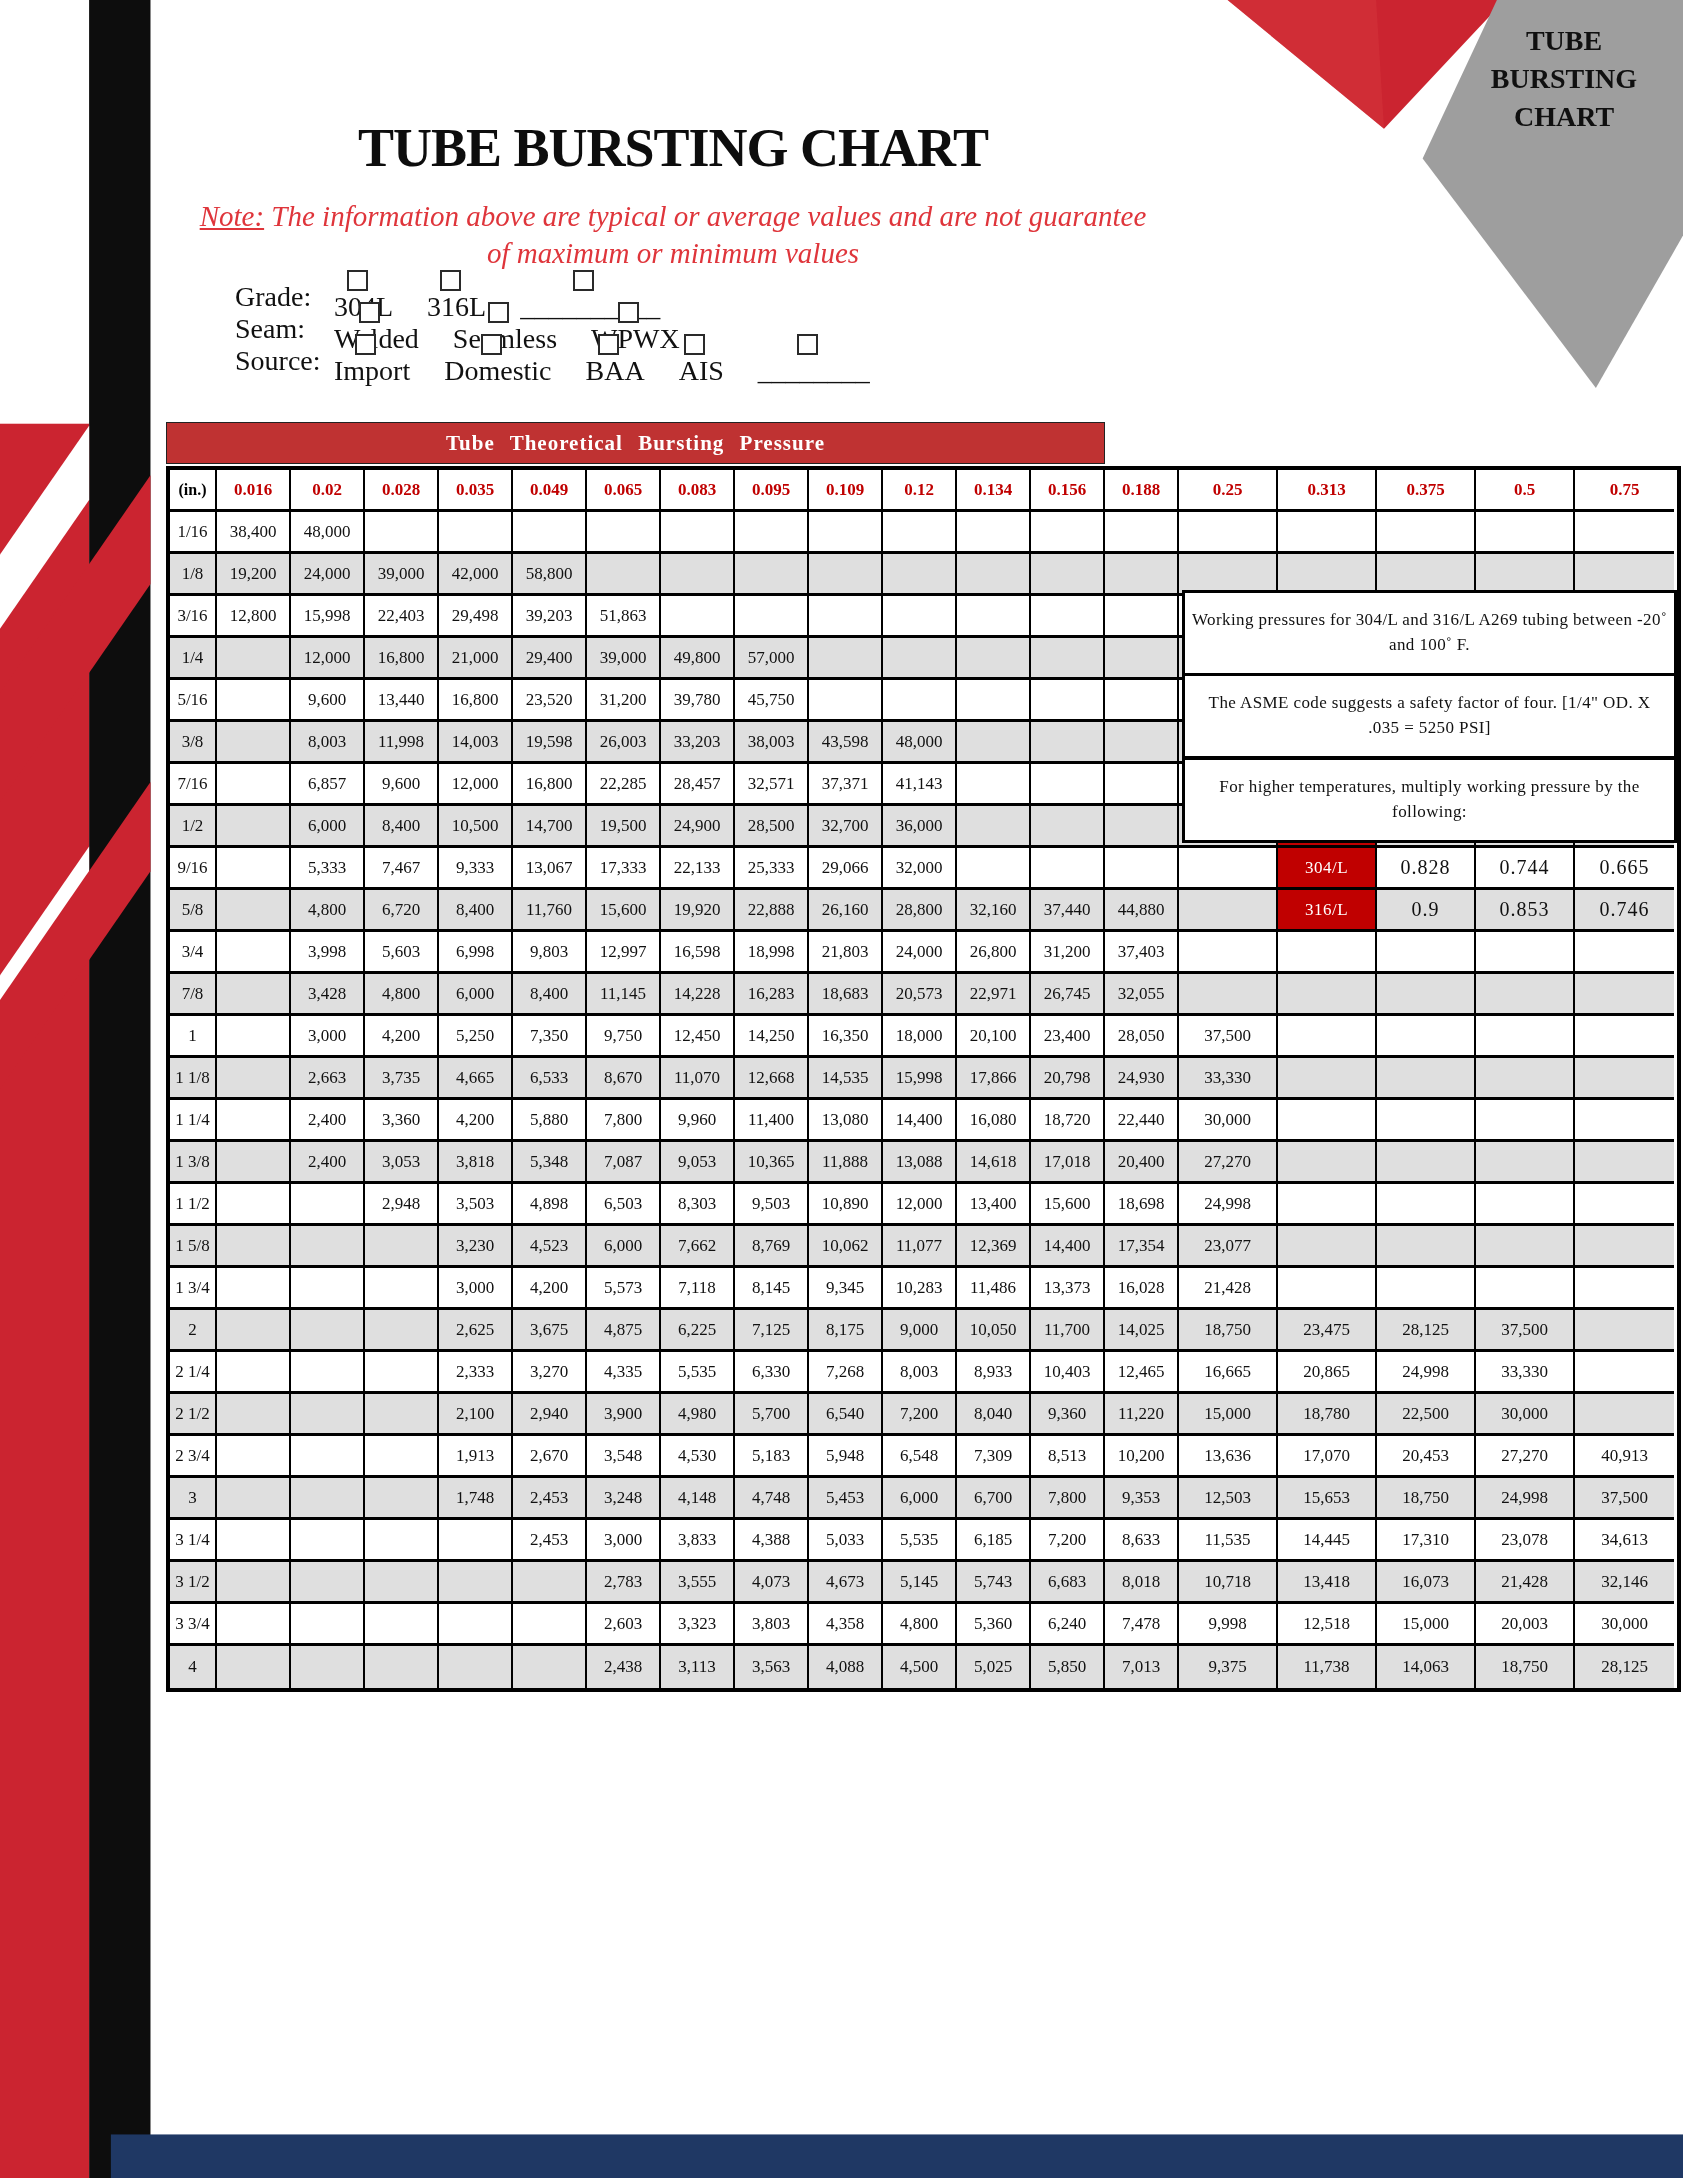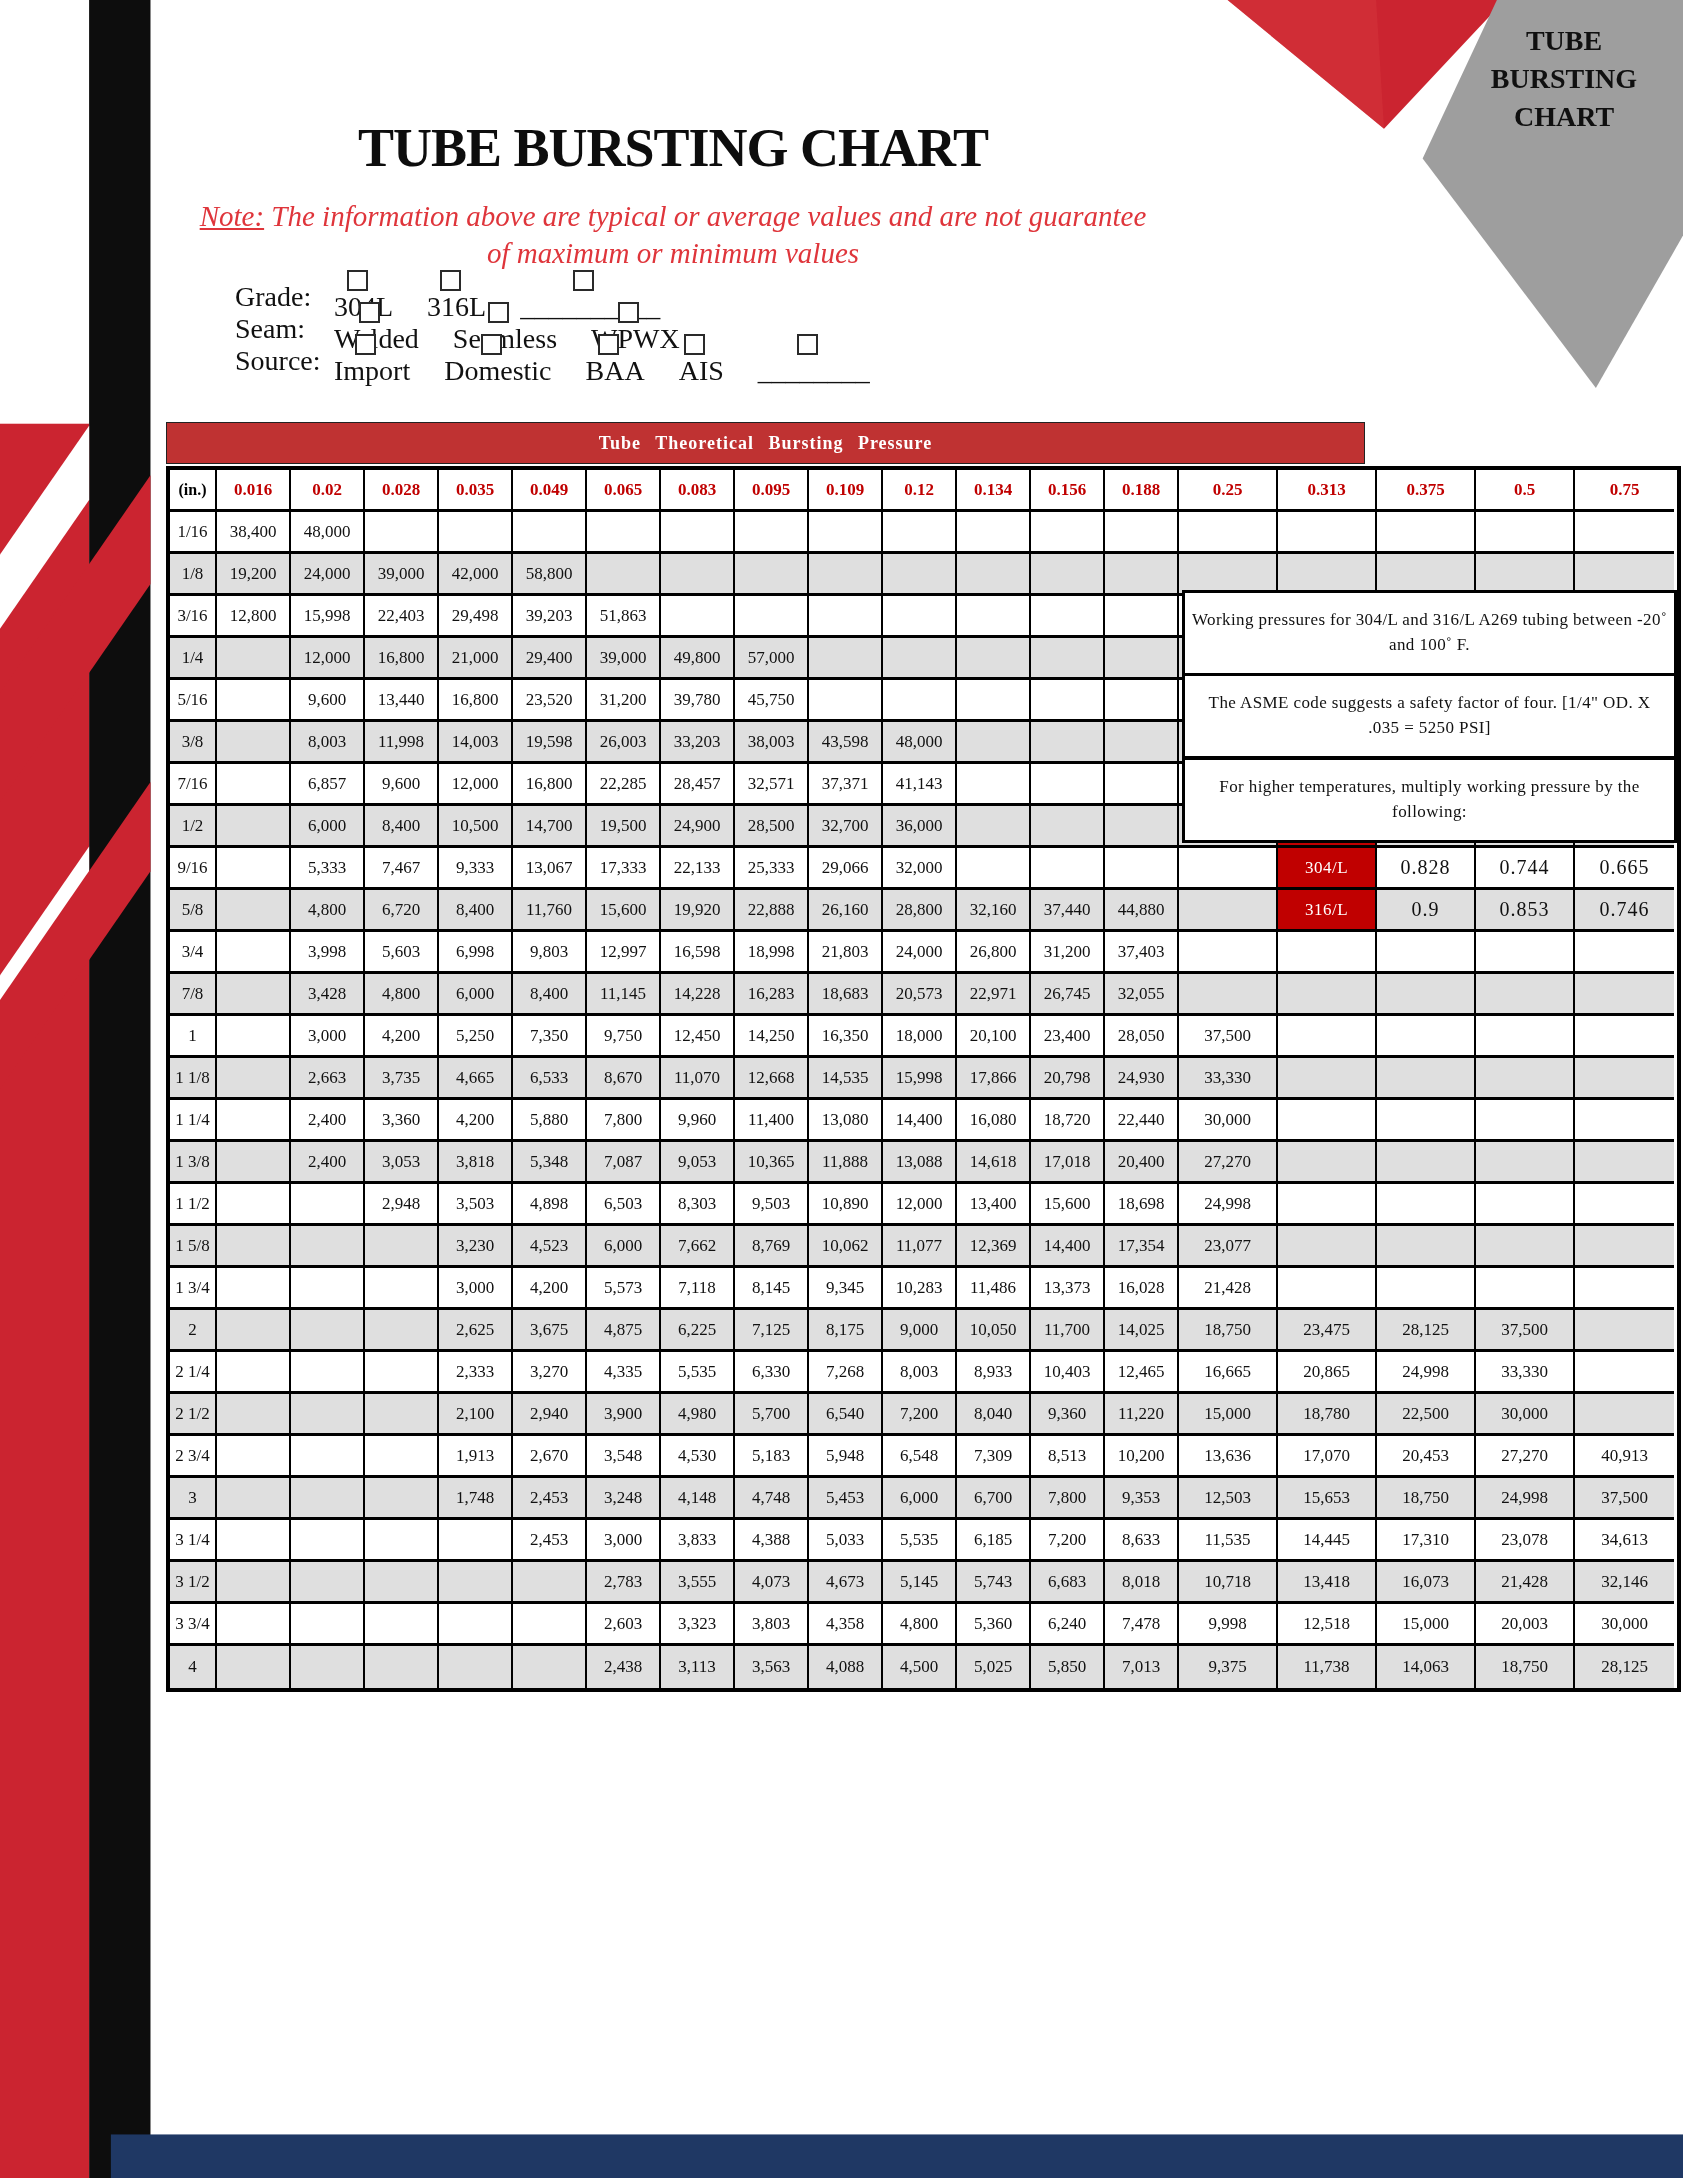--- a/index.html
+++ b/index.html
@@ -20,23 +20,23 @@
 
   
   .form{position:absolute;left:235px;top:281px;font-size:28px;}
   .form-row{display:flex;align-items:center;height:31px;margin-bottom:1px;}
   .form-label{width:99px;}
   .form-opt{display:flex;align-items:center;margin-right:34px;flex-direction:column;}
   .cb{display:inline-block;width:17px;height:17px;border:2px solid #2a2a2a;margin-right:13px;background:#fff;}
 
   
   .tablewrap{position:absolute;left:166px;top:422px;width:1515px;}
-  .redbar{width:1199px;height:42px;background:var(--bar-red,#bf3232);border:1px solid #222;
+  .redbar{width:939px;height:42px;background:var(--bar-red,#bf3232);border:1px solid #222;
           box-sizing:border-box;display:flex;align-items:center;justify-content:center;
-          color:#fff;font-weight:bold;font-size:18px;word-spacing:9px;letter-spacing:1px;margin-bottom:2px;}
+          color:#fff;font-weight:bold;font-size:21px;word-spacing:9px;letter-spacing:1px;margin-bottom:2px;}
   .blackbar{width:1515px;height:38px;background:#000;display:flex;align-items:center;
             color:#fff;font-weight:bold;box-sizing:border-box;margin-bottom:2px;}
   .blackbar .odcell{width:47px;text-align:center;font-size:17px;border-right:3px solid #fff;
                     height:38px;line-height:38px;box-sizing:border-box;}
   .blackbar .wall{flex:1;text-align:center;font-size:18px;}
   .grid{display:grid;grid-template-columns:47px repeat(13,74px) repeat(5,99px);
         border:4px solid #000;width:1507px;box-sizing:content-box;background:#fff;}
   .cell{height:42px;box-sizing:border-box;border-right:2px solid #000;border-bottom:3px solid #000;
         display:flex;align-items:center;justify-content:center;font-size:17px;overflow:hidden;}
   .cell.lastcol{border-right:none;}

